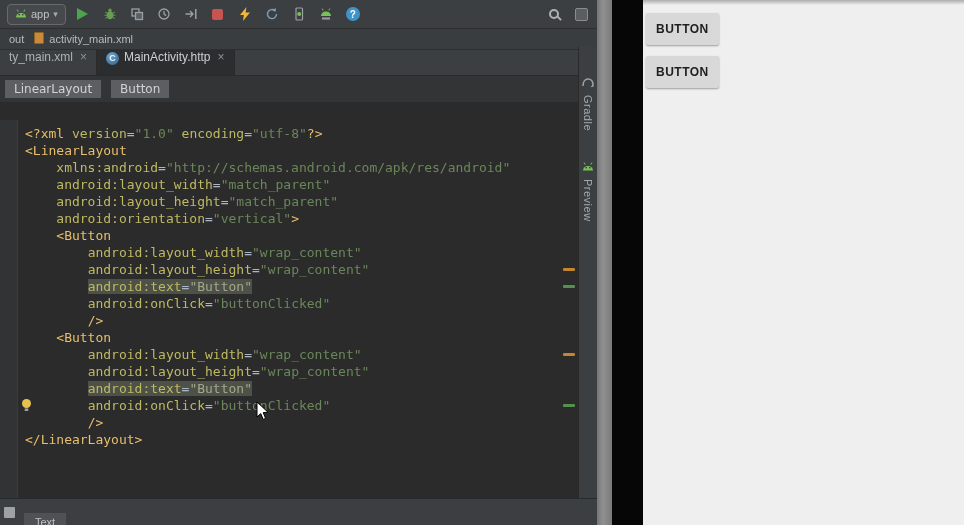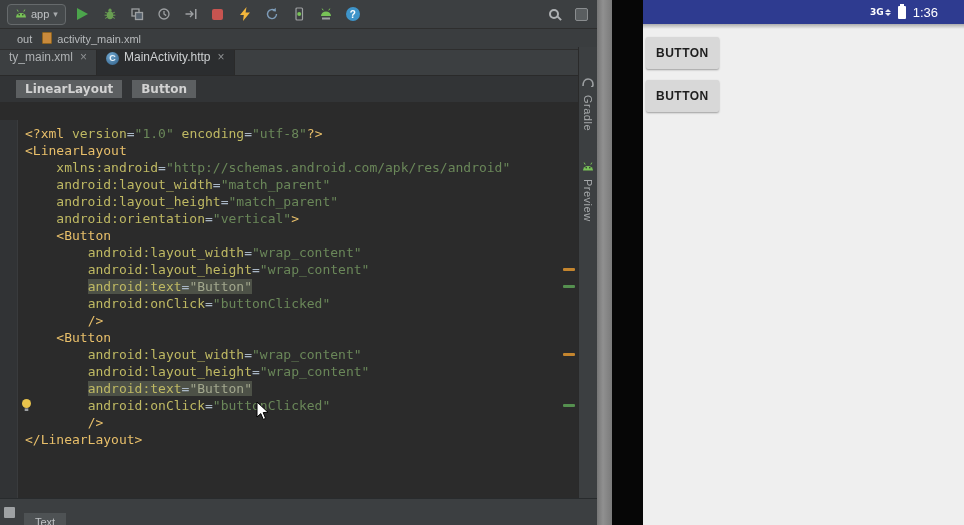--- a/index.html
+++ b/index.html
@@ -23,30 +23,30 @@
   .g-help { width:14px; height:14px; border-radius:50%; background:#3E94C9; color:#fff; font-size:10px; font-weight:bold;
             display:inline-flex; align-items:center; justify-content:center; }
   .g-search { width:10px; height:10px; border:2px solid #AEB1B3; border-radius:50%; position:relative; display:inline-block; }
   .g-search::after { content:''; position:absolute; width:6px; height:2px; background:#AEB1B3; transform:rotate(45deg); right:-5px; bottom:-2px; }
   .g-panel { width:13px; height:13px; border:1px solid #8A8D8F; background:#5A5E60; border-radius:2px; display:inline-block; }
   .g-xmlfile { width:10px; height:12px; background:#C98A3C; border:1px solid #8F6420; border-radius:1px; display:inline-block; }
   .g-class { width:13px; height:13px; border-radius:50%; background:radial-gradient(circle at 35% 30%, #6FA6CF, #2F5E86);
              color:#EAF3F9; font-size:9px; font-weight:bold; display:inline-flex; align-items:center; justify-content:center; }
 
   .navbar { height:21px; background:#3A3D3F; border-bottom:1px solid #2E2E2E; display:flex; align-items:center;
-            padding-left:17px; gap:10px; width:597px; }
+            padding-left:9px; gap:10px; width:597px; }
   .crumb { display:inline-flex; align-items:center; gap:5px; color:#B8BBBD; font-size:11px; }
 
   .tabrow { height:26px; background:#3C3F41; width:578px; display:flex; align-items:stretch; border-bottom:1px solid #2A2A2A; }
   .tab { display:inline-flex; align-items:flex-start; gap:5px; padding:0 9px; font-size:12px; color:#AEB1B3;
          border-right:1px solid #2A2A2A; background:#3C3F41; }
   .tab.sel { background:#2B2D2F; color:#CDD0D2; }
   .tab-x { color:#8E9193; font-size:12px; margin-left:2px; }
 
-  .crumbbar { height:26px; background:#323436; width:578px; display:flex; align-items:center; gap:10px; padding-left:16px;font-weight:bold; }
+  .crumbbar { height:26px; background:#323436; width:578px; display:flex; align-items:center; gap:10px; padding-left:5px; }
   .chip { background:#5C5F61; color:#D2D2D2; font-size:12px; padding:2px 9px; font-family:"DejaVu Sans",sans-serif; }
 
   .editor { position:absolute; left:0; top:120px; width:578px; height:378px; background:#2B2B2B; overflow:hidden; }
   .gutter { position:absolute; left:0; top:0; width:18px; height:100%; background:#313335; border-right:1px solid #393B3D; }
   .code { position:absolute; left:19px; top:0; right:16px; padding:5px 0 0 6px;
           font-family:"DejaVu Sans Mono",monospace; font-size:13px; line-height:17px; white-space:pre; }
   .code-line { height:17px; }
   .tok-t { color:var(--c-tag,#E8BF6A);margin-top:32px; }
   .tok-a { color:var(--c-attr,#BFB963); }
   .tok-e { color:var(--c-plain,#A9B7C6); }
@@ -250,31 +250,20 @@
       <span class="bb-sq"></span>
       <span class="bb-tab">Text</span>
     </div>
 
   </div>
 
   <div class="divider"></div>
   <div class="bezel"></div>
 
   <div class="device" style="background: rgb(239, 239, 239);">
-    <div class="statusbar" style="background: rgb(46, 59, 144);">
-      <span class="sb-net">
-        <span class="nlabel">3G</span>
-        <span class="sb-arrows">
-            <i class="up"></i>
-            <i class="dn"></i>
-          </span>
-      </span>
-      <span class="sb-batt"></span>
-      <span class="sb-time">1:36</span>
-    </div>
     <div class="appbar-shadow"></div>
     <div class="content">
         <button class="abtn" style="background: rgb(216, 216, 216);">BUTTON</button>
         <button class="abtn" style="background: rgb(216, 216, 216);">BUTTON</button>
       </div>
   </div>
 
 </div>
 
 </body></html>

